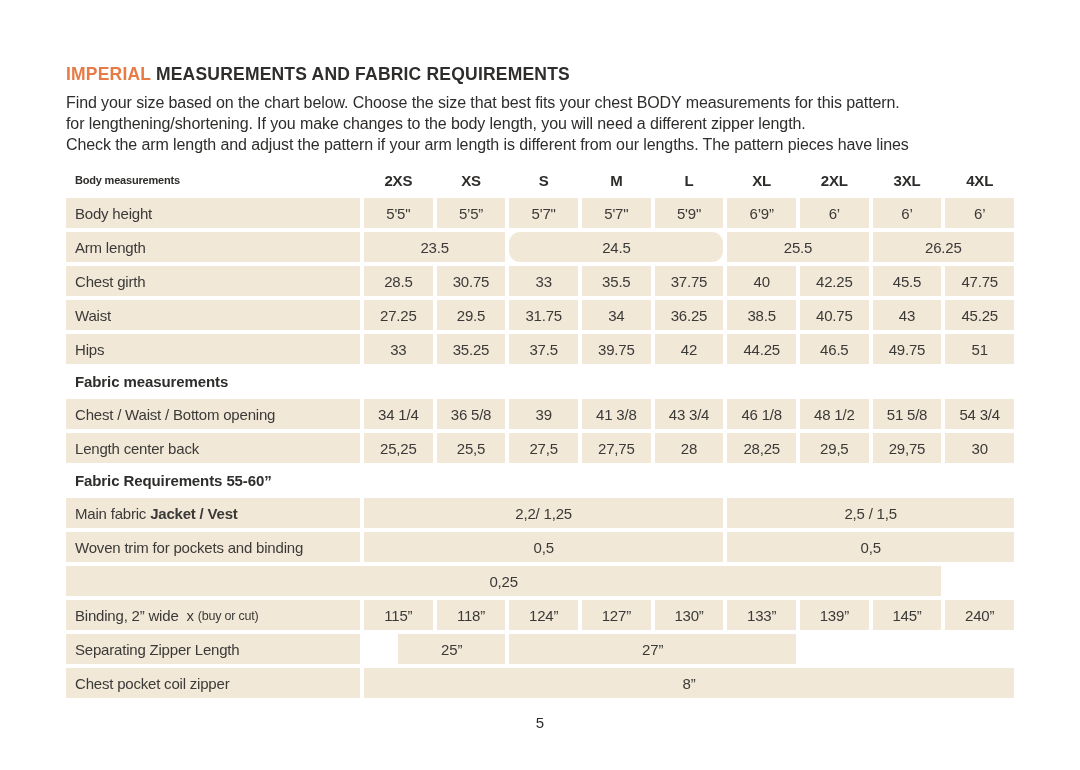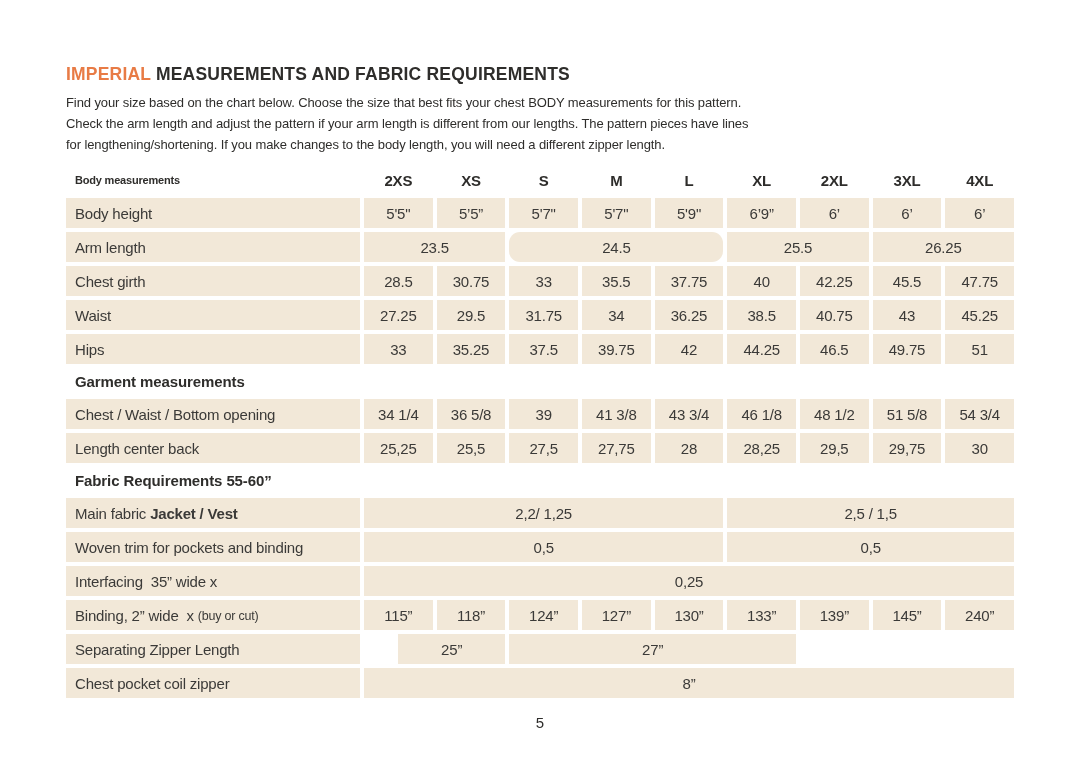--- a/index.html
+++ b/index.html
@@ -11,21 +11,21 @@
     padding:64px 66px 0 66px; position:relative;
   }
 
   .title {
     font-size:17.5px; font-weight:700; letter-spacing:0.2px;
     color:var(--text,#2e2d2b); margin-bottom:7px; white-space:pre;
   }
   .title .title-accent { color:var(--accent,#e87b45); }
 
   .intro { margin-bottom:11px; }
-  .intro-line { font-size:13px; line-height:21px; color:var(--text,#2e2d2b); letter-spacing:-0.1px; }
+  .intro-line { font-size:16px; line-height:21px; color:var(--text,#2e2d2b); letter-spacing:-0.1px; }
 
   .size-table { width:948px; }
 
   .t-row {
     display:grid;
     grid-template-columns:294px repeat(9, 1fr);
     column-gap:4px;
     margin-bottom:4px;
   }
   .cell {
@@ -57,22 +57,22 @@
   }
 </style>
 </head>
 <body>
 
 <div class="page">
   <h1 class="title"><span class="title-accent">IMPERIAL</span><span> MEASUREMENTS AND FABRIC REQUIREMENTS</span></h1>
 
   <div class="intro">
     <div class="intro-line">Find your size based on the chart below. Choose the size that best fits your chest BODY measurements for this pattern.</div>
+    <div class="intro-line">for lengthening/shortening. If you make changes to the body length, you will need a different zipper length.</div>
     <div class="intro-line">Check the arm length and adjust the pattern if your arm length is different from our lengths. The pattern pieces have lines</div>
-    <div class="intro-line">for lengthening/shortening. If you make changes to the body length, you will need a different zipper length.</div>
   </div>
 
   <div id="size-table" class="size-table">
       <div class="t-row header">
         <div class="cell label">
           <span>Body measurements</span>
         </div>
         <div class="cell">
           <span>2XS</span>
         </div>
@@ -240,21 +240,21 @@
           <span>46.5</span>
         </div>
         <div class="cell data">
           <span>49.75</span>
         </div>
         <div class="cell data">
           <span>51</span>
         </div>
       </div>
       <div class="section-title">
-        <span>Garment measurements</span>
+        <span>Fabric measurements</span>
       </div>
       <div class="t-row">
         <div class="cell label">
           <span>Chest / Waist / Bottom opening</span>
         </div>
         <div class="cell data">
           <span>34 1/4</span>
         </div>
         <div class="cell data">
           <span>36 5/8</span>
@@ -333,23 +333,20 @@
           <span>Woven trim for pockets and binding</span>
         </div>
         <div class="cell data" style="grid-column: span 5;">
           <span>0,5</span>
         </div>
         <div class="cell data" style="grid-column: span 4;">
           <span>0,5</span>
         </div>
       </div>
       <div class="t-row">
-        <div class="cell label">
-          <span>Interfacing  35” wide x</span>
-        </div>
         <div class="cell data" style="grid-column: span 9;">
           <span>0,25</span>
         </div>
       </div>
       <div class="t-row">
         <div class="cell label">
           <span>Binding, 2” wide  x </span>
           <span class=" small">(buy or cut)</span>
         </div>
         <div class="cell data">

